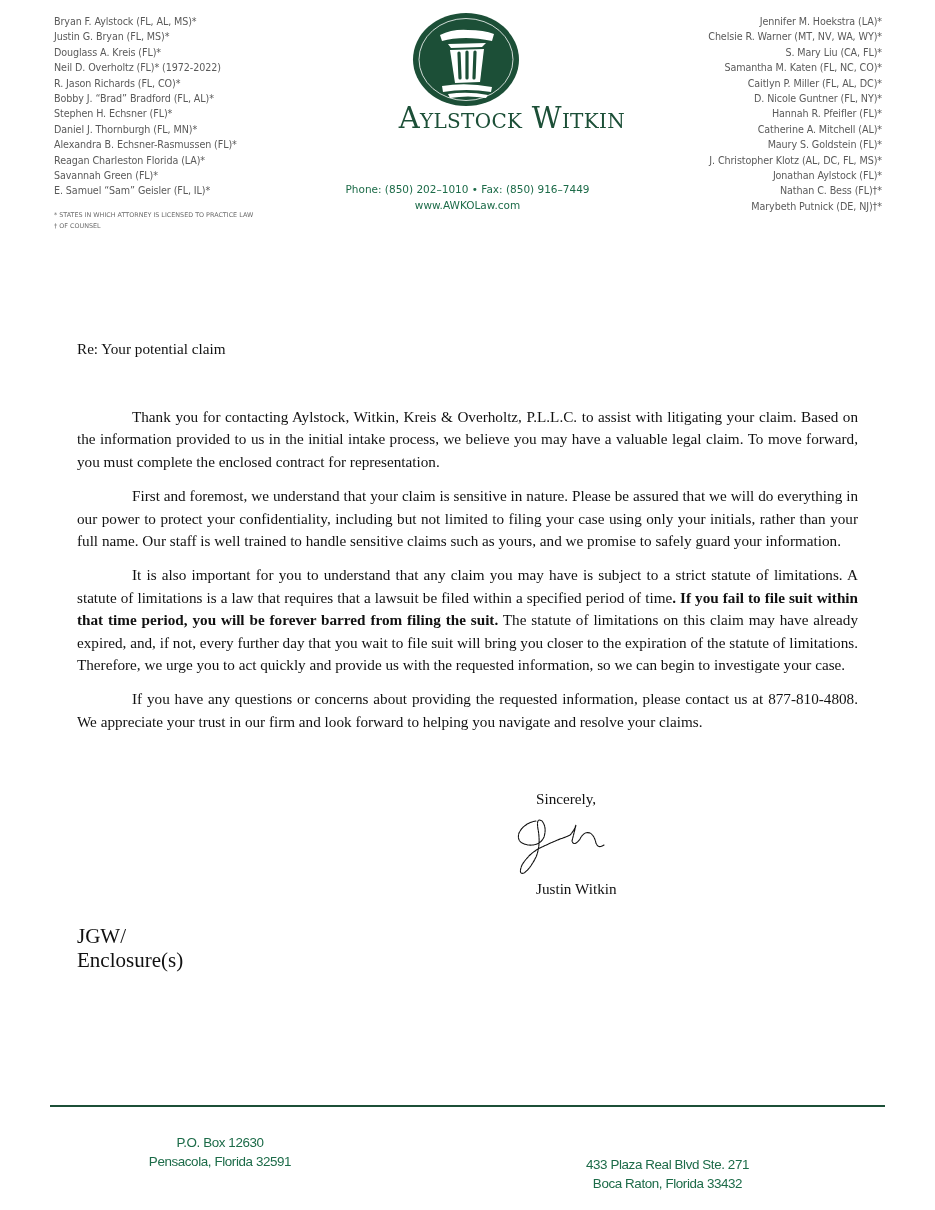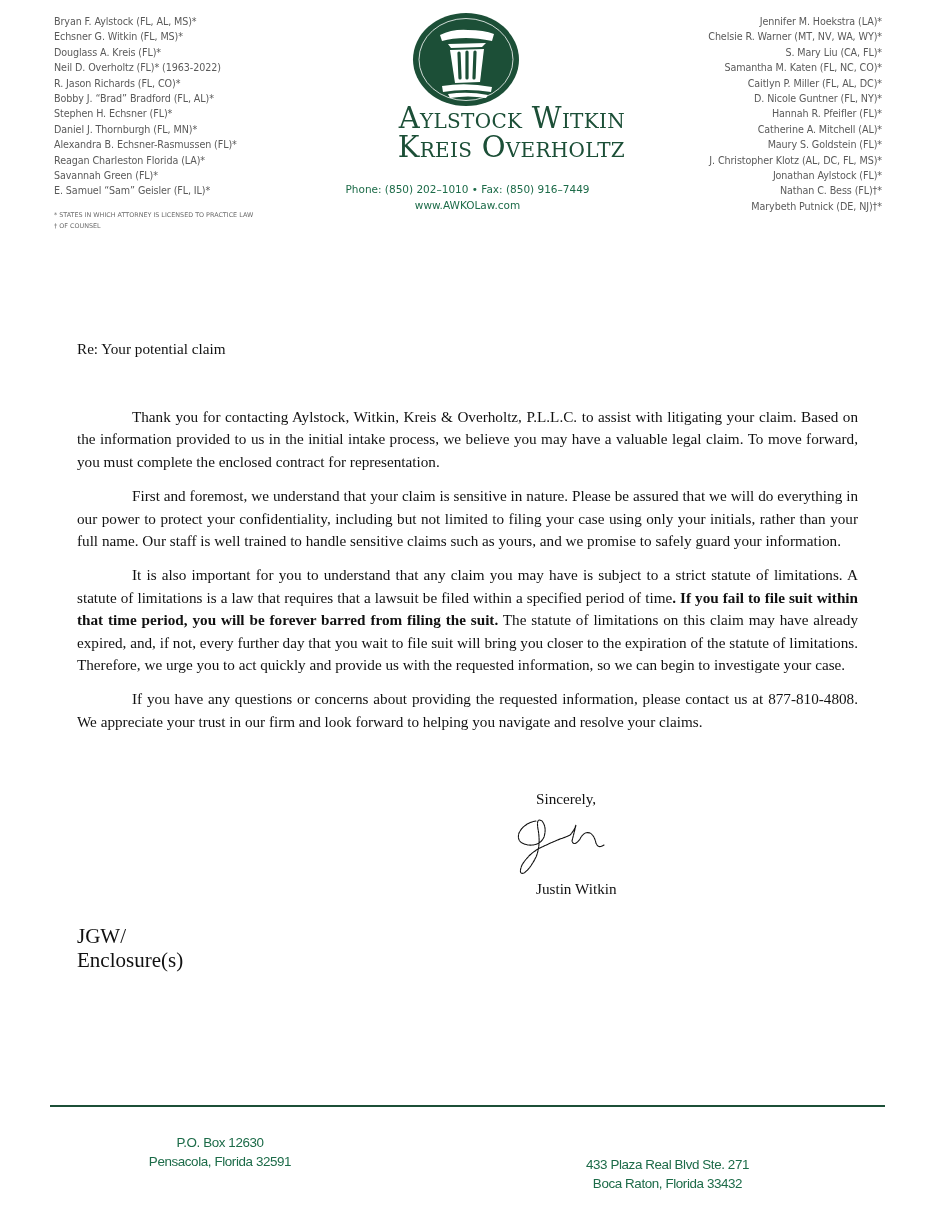--- a/index.html
+++ b/index.html
@@ -40,23 +40,23 @@
     .footer-addr.left { left: 140px; width: 160px; }
     .footer-addr.right { left: 580px; width: 175px; margin-top: 22px; }
   </style>
 </head>
 <body>
 
 <div class="page">
 
   <div class="attorneys left">
     <div>Bryan F. Aylstock (FL, AL, MS)*</div>
-    <div>Echsner G. Witkin (FL, MS)*</div>
+    <div>Justin G. Bryan (FL, MS)*</div>
     <div>Douglass A. Kreis (FL)*</div>
-    <div>Neil D. Overholtz (FL)* (1963-2022)</div>
+    <div>Neil D. Overholtz (FL)* (1972-2022)</div>
     <div>R. Jason Richards (FL, CO)*</div>
     <div>Bobby J. “Brad” Bradford (FL, AL)*</div>
     <div>Stephen H. Echsner (FL)*</div>
     <div>Daniel J. Thornburgh (FL, MN)*</div>
     <div>Alexandra B. Echsner-Rasmussen (FL)*</div>
     <div>Reagan Charleston Florida (LA)*</div>
     <div>Savannah Green (FL)*</div>
     <div>E. Samuel “Sam” Geisler (FL, IL)*</div>
   </div>
 
@@ -77,21 +77,20 @@
     <path d="M47 41 L48 66" stroke="#1c4f37" stroke-width="3.2" stroke-linecap="round"></path>
     <path d="M55 40 L55 66" stroke="#1c4f37" stroke-width="3.2" stroke-linecap="round"></path>
     <path d="M63 40 L62 66" stroke="#1c4f37" stroke-width="3.2" stroke-linecap="round"></path>
 
     <path d="M30 74 Q54 70 80 75 L79 80 Q54 76 31 80 Z" fill="#ffffff"></path>
     <path d="M36 82 Q56 79 76 83 L74 86 Q56 83 38 86 Z" fill="#ffffff"></path>
   </svg>
 
   <div class="firm-name">
     <div class="line">Aylstock Witkin</div>
-    <div class="line">Kreis Overholtz</div>
   </div>
 
   <div class="contact">
     <div>Phone: (850) 202–1010 • Fax: (850) 916–7449</div>
     <div>www.AWKOLaw.com</div>
   </div>
 
   <div class="attorneys right">
     <div>Jennifer M. Hoekstra (LA)*</div>
     <div>Chelsie R. Warner (MT, NV, WA, WY)*</div>

